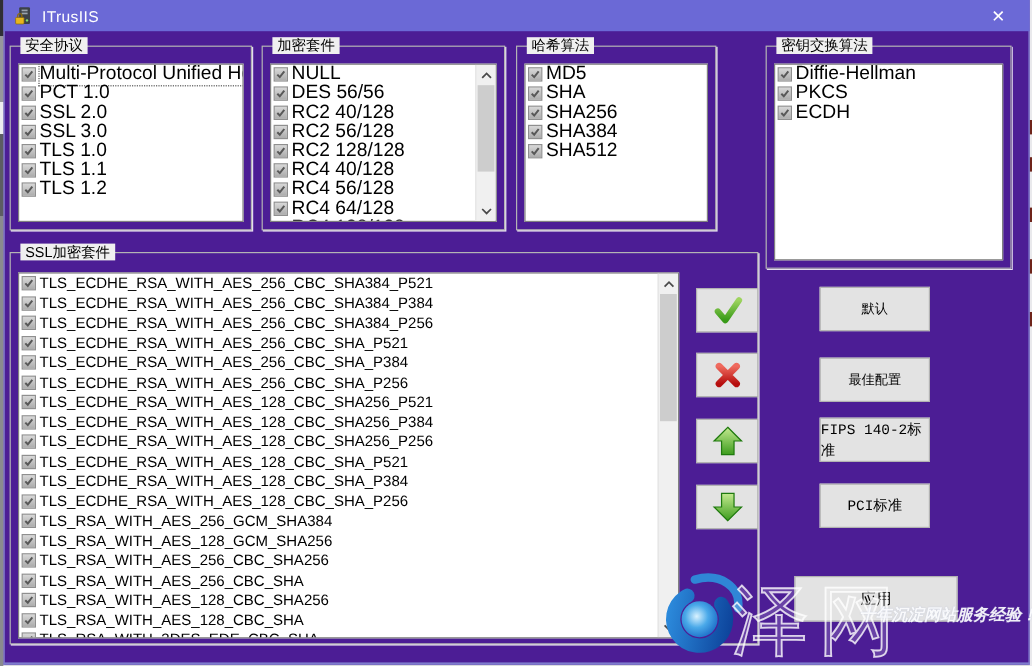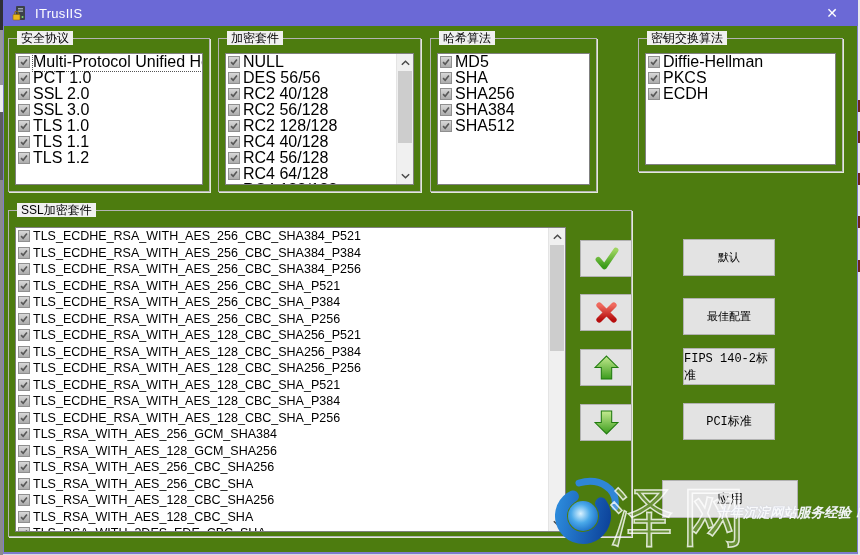--- a/index.html
+++ b/index.html
@@ -11,21 +11,21 @@
   
   .edge-left { position:absolute; left:0; top:0; width:3px; height:555px;
     background:linear-gradient(#2f2f36 0,#2f2f36 30px,#97979c 30px,#97979c 85px,
                #ededef 85px,#ededef 112px,#5c5c62 112px,#5c5c62 180px,#8a8a8e 180px); }
   .edge-right { position:absolute; left:858px; top:0; width:2px; height:555px; background:#e9e9ec; }
   .edge-right .frag { position:absolute; left:0; width:2px; height:12px; background:#6e241a; display:block; }
   .edge-bottom { position:absolute; left:3px; top:554px; width:855px; height:1px; background:#dcdce0; }
 
   
   .window { position:absolute; left:3px; top:0; width:855px; height:554px;
-    background:#4d7c0f; border:1px solid #7e7ccd; border-top:none; border-bottom-width:2px; }
+    background:#4c1d95; border:1px solid #7e7ccd; border-top:none; border-bottom-width:2px; }
   .titlebar { position:absolute; left:-1px; right:-1px; top:0; height:26px; background:#6b69d6;
     display:flex; align-items:center; padding-left:9px; gap:7px; }
   .titlebar .title { color:#fff; font-size:13px; letter-spacing:0.3px; }
   .appicon { width:16px; height:16px; flex:none; }
   .close-btn { position:absolute; right:8px; top:0; width:36px; height:26px; display:flex;
     align-items:center; justify-content:center; color:#fff; font-size:14px; cursor:default; }
 
   
   .group { position:absolute; border:1px solid #b4b4b4; box-shadow:1px 1px 0 rgba(255,255,255,0.85); }
   .group > .glabel { position:absolute; top:-8px; left:8px; background:#f0f0f0; padding:0 4px;
@@ -289,21 +289,21 @@
             <span class="cb">
               <svg viewBox="0 0 12 12">
                 <polyline points="2.5,6.2 5,8.7 9.5,3"></polyline>
               </svg>
             </span>
             <span class="lbl">SHA512</span>
           </div>
         </div>
     </div>
 
-    <div class="group" style="left:634px; top:38px; width:205px; height:134px">
+    <div class="group" style="left:634px; top:38px; width:205px; height:186px">
       <span class="glabel">密钥交换算法</span>
       <div class="listbox inset" style="position:absolute">
           <div class="row">
             <span class="cb">
               <svg viewBox="0 0 12 12">
                 <polyline points="2.5,6.2 5,8.7 9.5,3"></polyline>
               </svg>
             </span>
             <span class="lbl">Diffie-Hellman</span>
           </div>

